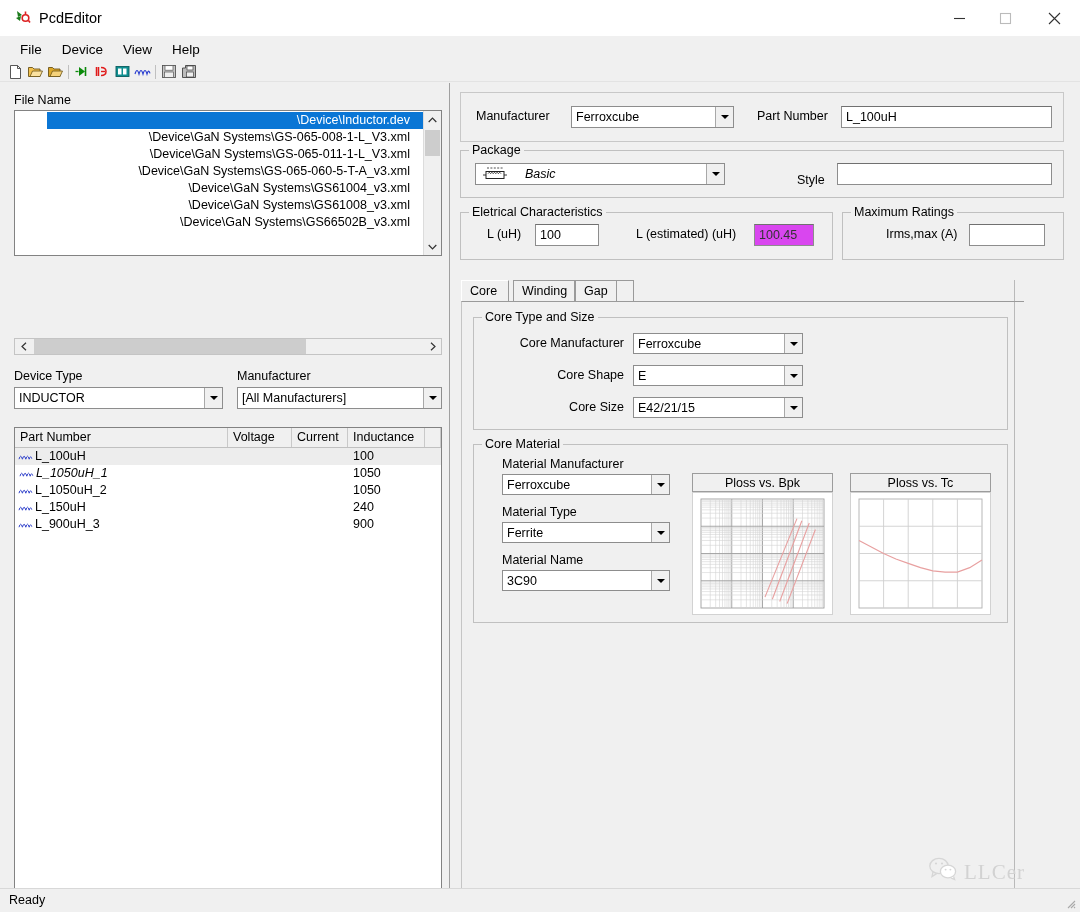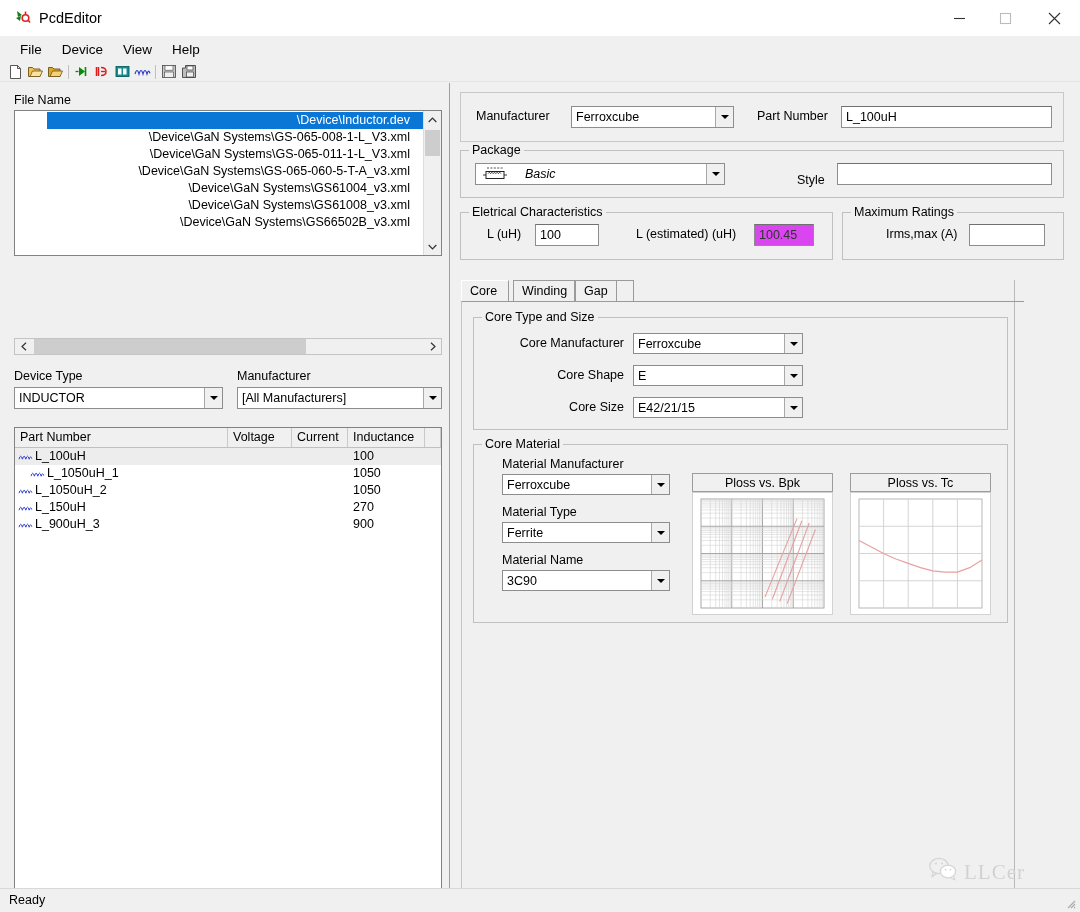--- a/index.html
+++ b/index.html
@@ -348,42 +348,42 @@
       <div id="parts-tbody">
           <div class="trow sel">
             <div class="td" style="width: 213px; padding-left: 3px;"><svg class="coil" width="15" height="8" viewBox="0 0 15 8">
                 <path d="M1 6.2 q1.7 -6 3.4 0 q1.7 -6 3.4 0 q1.7 -6 3.4 0 q1.3 -4.6 2.6 -0.5" fill="none" stroke="#3344cc" stroke-width="1"></path>
               </svg><span>L_100uH</span></div>
             <div class="td" style="width: 64px;"></div>
             <div class="td" style="width: 56px;"></div>
             <div class="td" style="width: 77px;">100</div>
           </div>
           <div class="trow">
-            <div class="td" style="width: 213px; padding-left: 15px;"><svg class="coil" width="15" height="8" viewBox="0 0 15 8">
+            <div class="td" style="width: 213px; padding-left: 4px; font-style: italic;"><svg class="coil" width="15" height="8" viewBox="0 0 15 8">
                 <path d="M1 6.2 q1.7 -6 3.4 0 q1.7 -6 3.4 0 q1.7 -6 3.4 0 q1.3 -4.6 2.6 -0.5" fill="none" stroke="#3344cc" stroke-width="1"></path>
               </svg><span>L_1050uH_1</span></div>
             <div class="td" style="width: 64px;"></div>
             <div class="td" style="width: 56px;"></div>
             <div class="td" style="width: 77px;">1050</div>
           </div>
           <div class="trow">
             <div class="td" style="width: 213px; padding-left: 3px;"><svg class="coil" width="15" height="8" viewBox="0 0 15 8">
                 <path d="M1 6.2 q1.7 -6 3.4 0 q1.7 -6 3.4 0 q1.7 -6 3.4 0 q1.3 -4.6 2.6 -0.5" fill="none" stroke="#3344cc" stroke-width="1"></path>
               </svg><span>L_1050uH_2</span></div>
             <div class="td" style="width: 64px;"></div>
             <div class="td" style="width: 56px;"></div>
             <div class="td" style="width: 77px;">1050</div>
           </div>
           <div class="trow">
             <div class="td" style="width: 213px; padding-left: 3px;"><svg class="coil" width="15" height="8" viewBox="0 0 15 8">
                 <path d="M1 6.2 q1.7 -6 3.4 0 q1.7 -6 3.4 0 q1.7 -6 3.4 0 q1.3 -4.6 2.6 -0.5" fill="none" stroke="#3344cc" stroke-width="1"></path>
               </svg><span>L_150uH</span></div>
             <div class="td" style="width: 64px;"></div>
             <div class="td" style="width: 56px;"></div>
-            <div class="td" style="width: 77px;">270</div>
+            <div class="td" style="width: 77px;">240</div>
           </div>
           <div class="trow">
             <div class="td" style="width: 213px; padding-left: 3px;"><svg class="coil" width="15" height="8" viewBox="0 0 15 8">
                 <path d="M1 6.2 q1.7 -6 3.4 0 q1.7 -6 3.4 0 q1.7 -6 3.4 0 q1.3 -4.6 2.6 -0.5" fill="none" stroke="#3344cc" stroke-width="1"></path>
               </svg><span>L_900uH_3</span></div>
             <div class="td" style="width: 64px;"></div>
             <div class="td" style="width: 56px;"></div>
             <div class="td" style="width: 77px;">900</div>
           </div>
         </div>

